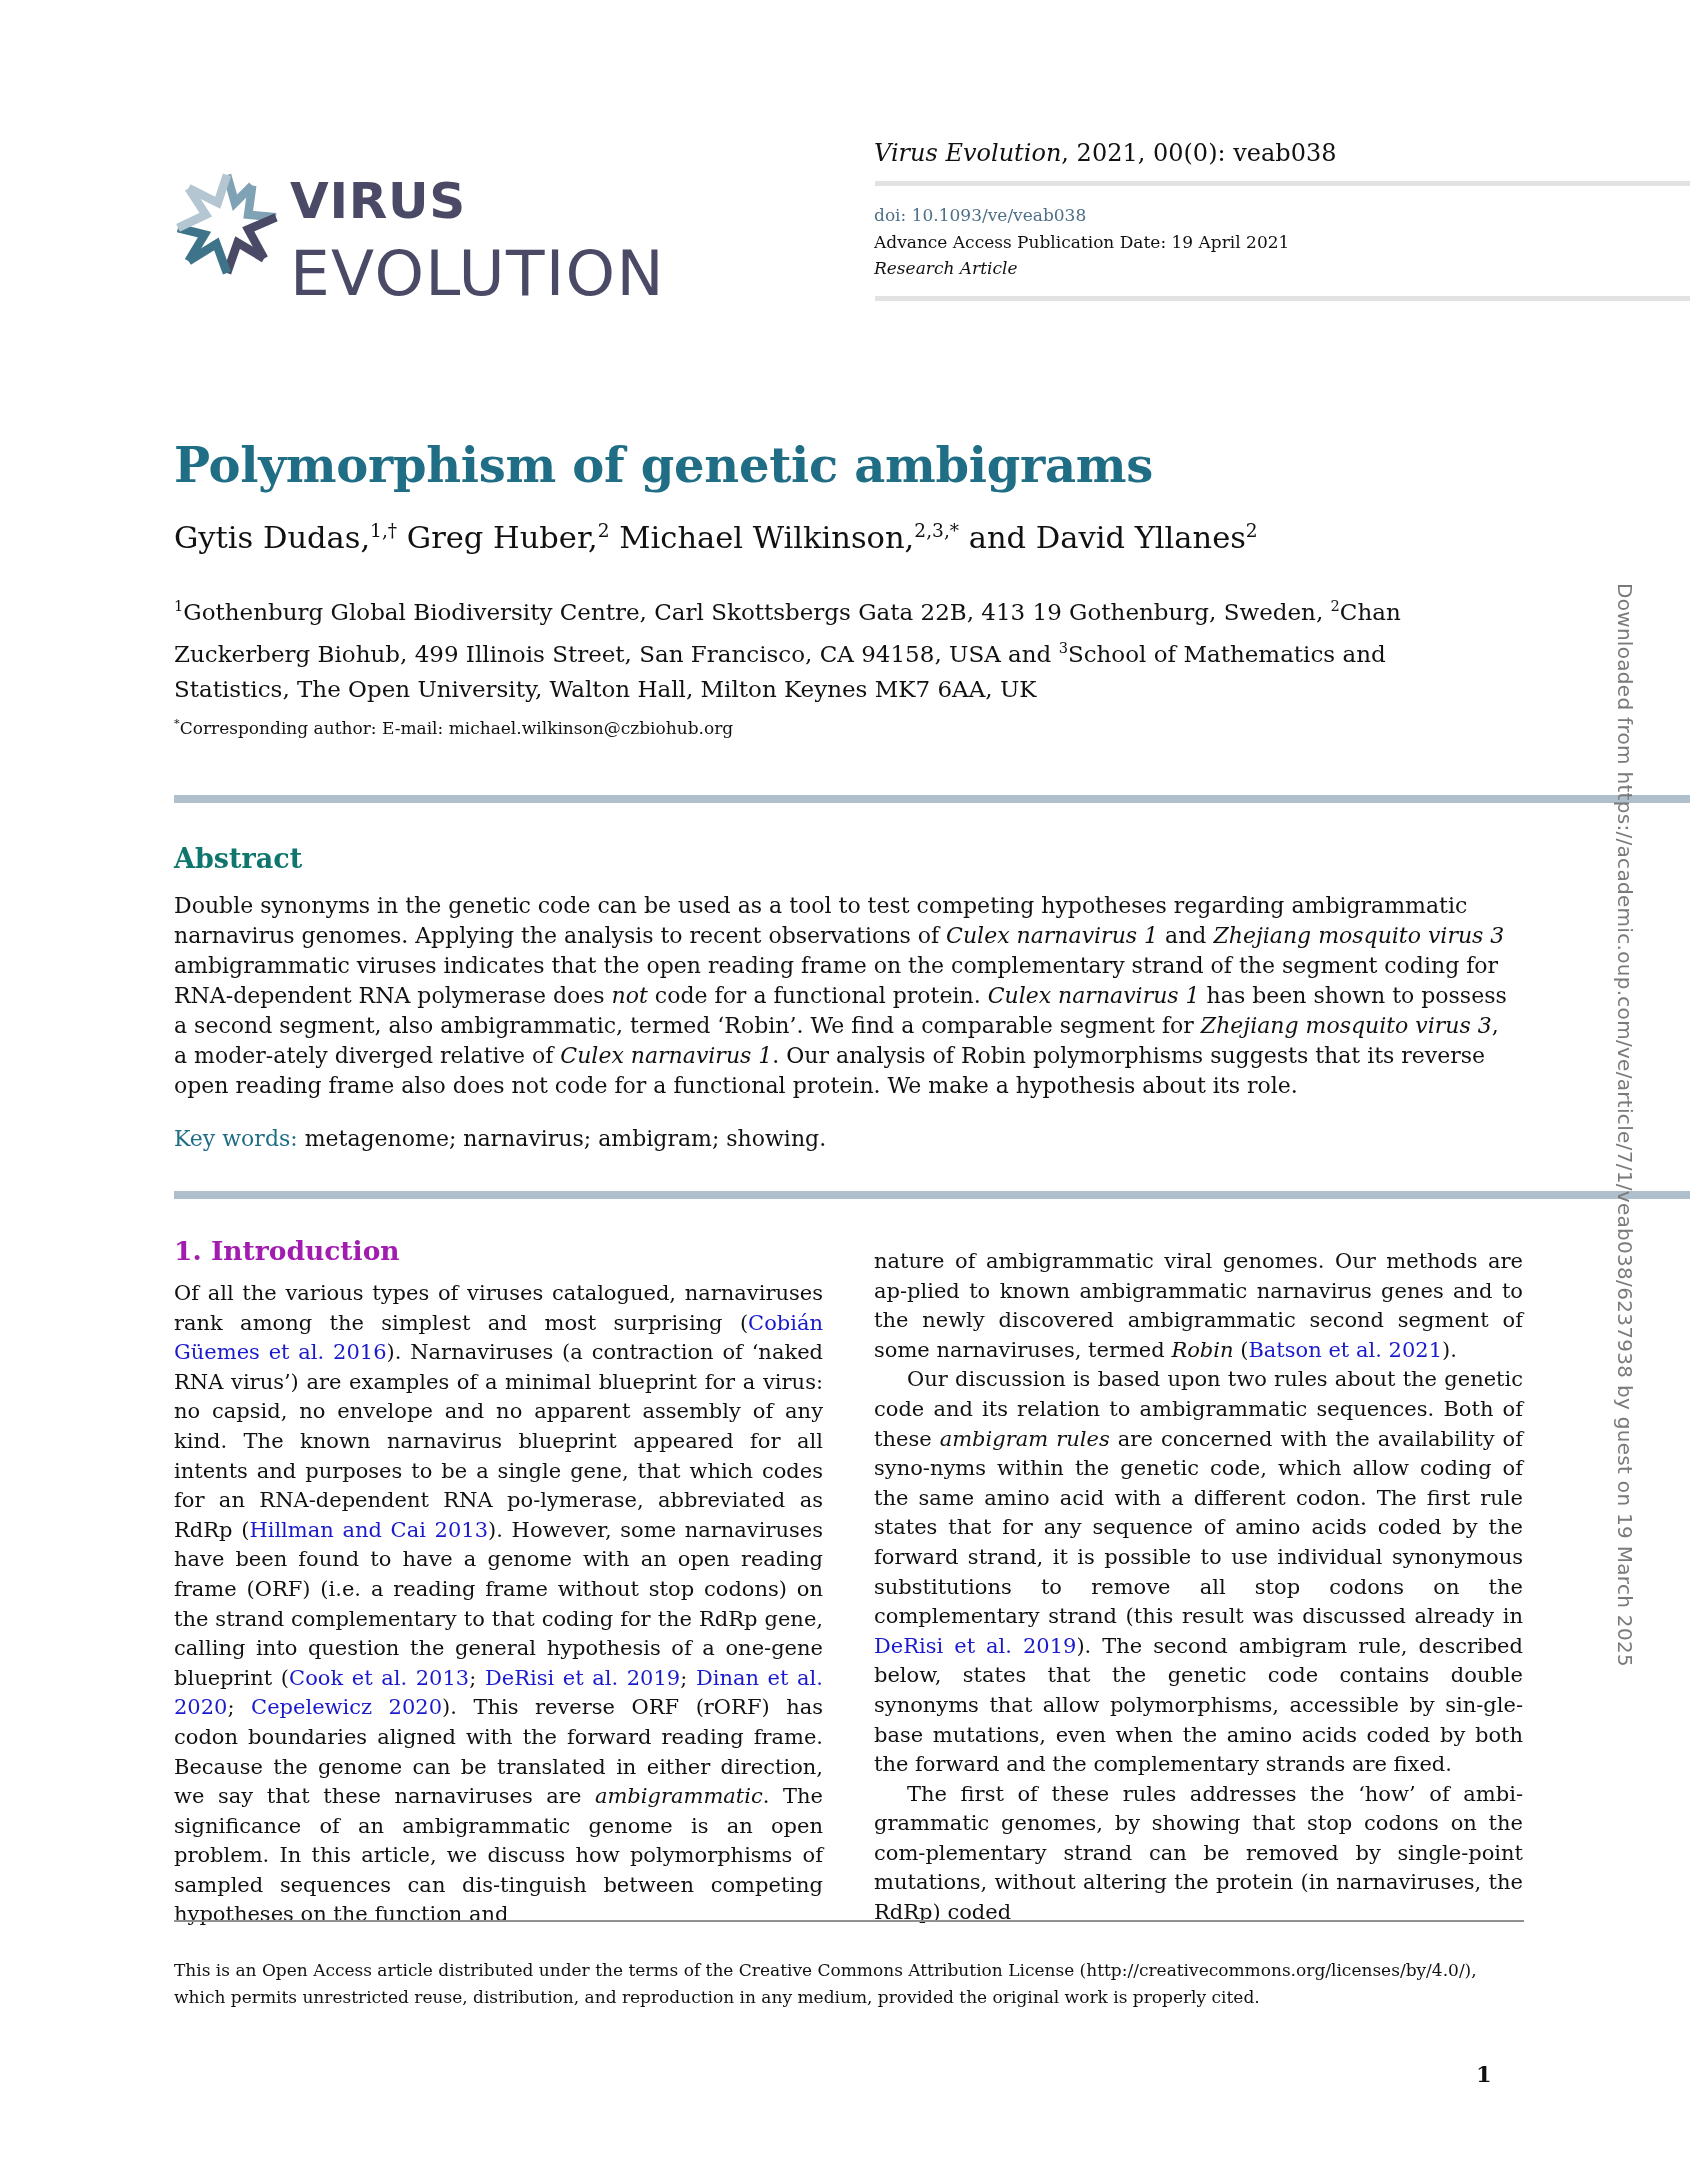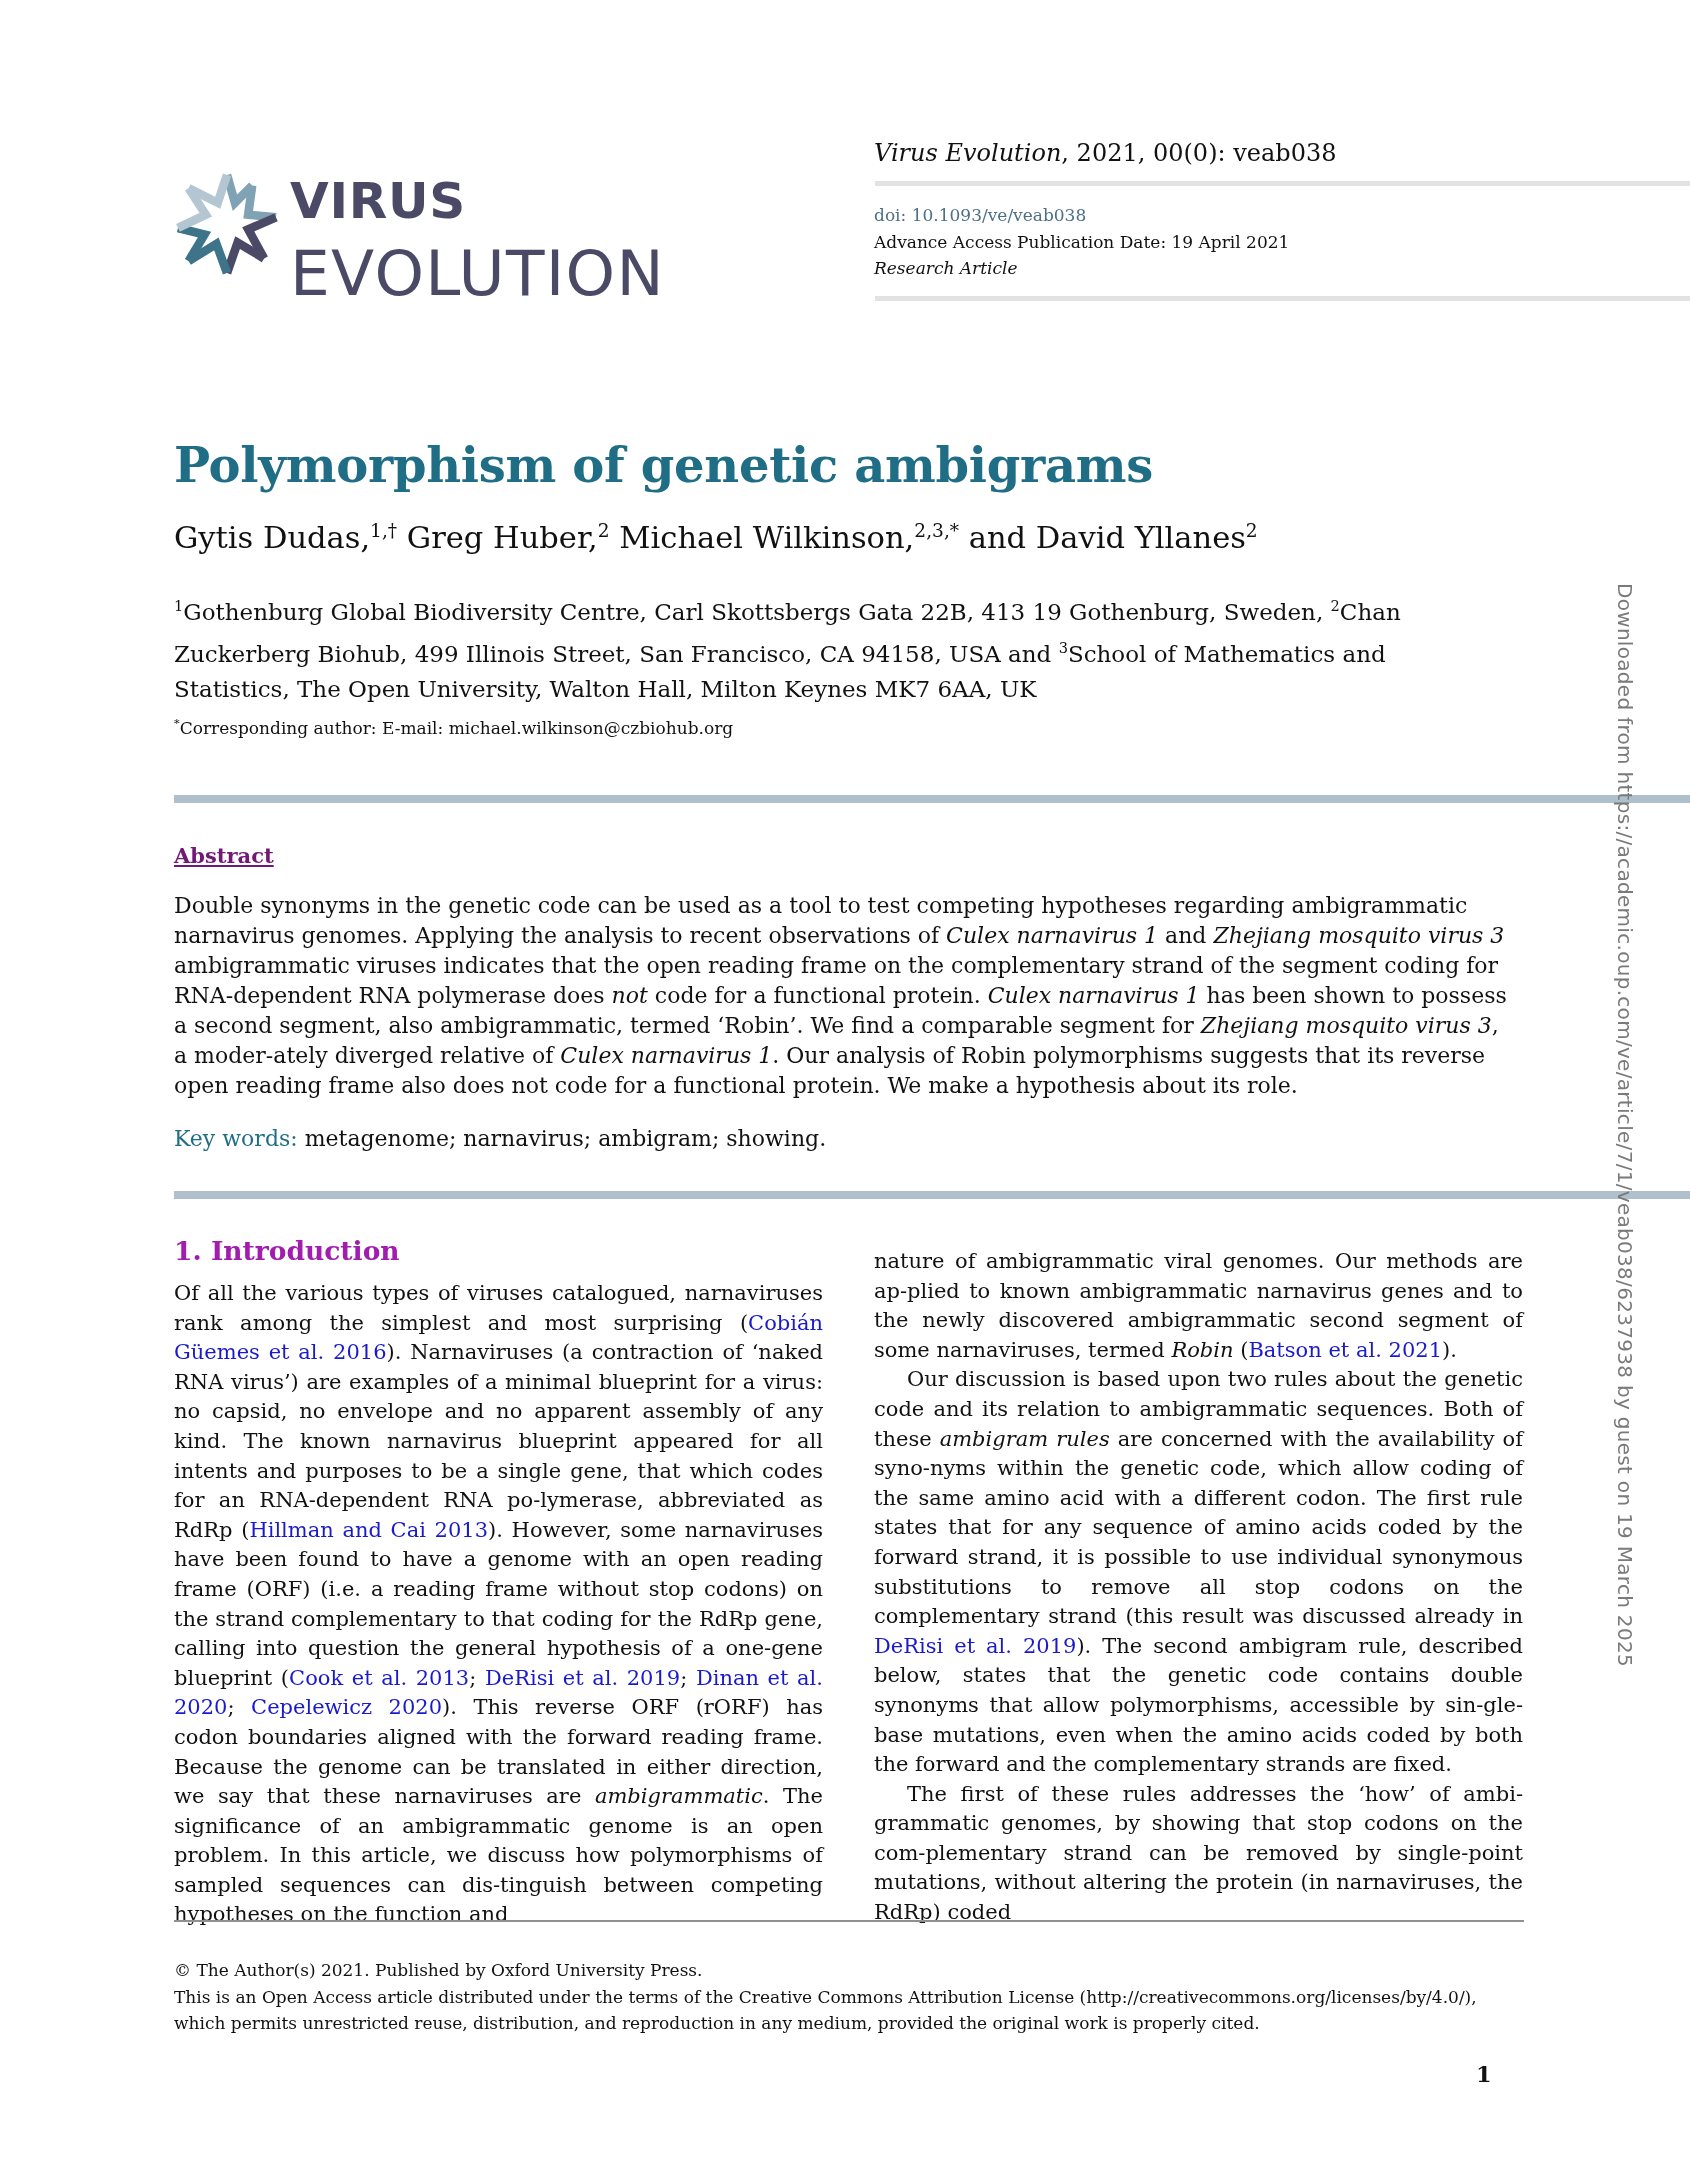--- a/index.html
+++ b/index.html
@@ -27,21 +27,21 @@
   #authors { left: 174px; top: 520px; font-size: 30.5px; }
   #authors sup { font-size: 18.6px; }
   #affiliations { left: 174px; top: 588px; width: 1325px; font-size: 23px; line-height: 36px; }
   #affiliations sup { font-size: 14.6px; }
   #corresp { left: 174px; top: 711px; font-size: 17px; line-height: 25px; }
   #corresp sup { font-size: 11.3px; }
 
   .blue-rule { left: 174px; width: 1517px; height: 8px; background: #afc0cc; }
 
   
-  #abstract-heading { left: 174px; top: 843px; font-size: 21px; font-weight: bold; color: #701a75; text-decoration: underline; }
+  #abstract-heading { left: 174px; top: 843px; font-size: 27px; font-weight: bold; color: #0f766e; }
   #abstract-body { left: 174px; top: 891px; width: 1338px; font-size: 22px; line-height: 30px; }
   #abstract-body i { font-style: italic; }
   #keywords { left: 174px; top: 1126px; font-size: 22px; }
   #keywords .kw-label { color: #1f6e86; }
 
   
   #intro-heading { left: 174px; top: 1235px; font-size: 26.5px; font-weight: bold; color: #a21caf; }
   .col { font-size: 21px; line-height: 29.6px; text-align: justify; hyphens: manual; }
   #col-left { left: 174px; top: 1279px; width: 649px; }
   #col-right { left: 874px; top: 1247px; width: 649px; }
@@ -113,20 +113,19 @@
 </div>
 
 <div id="col-right" class="abs col">
   <p><span>nature of ambigrammatic viral genomes. Our methods are ap-plied to known ambigrammatic narnavirus genes and to the newly discovered ambigrammatic second segment of some narnaviruses, termed </span><i>Robin</i><span> (</span><span class="cite">Batson et al. 2021</span><span>).</span></p>
   <p class="indent"><span>Our discussion is based upon two rules about the genetic code and its relation to ambigrammatic sequences. Both of these </span><i>ambigram rules</i><span> are concerned with the availability of syno-nyms within the genetic code, which allow coding of the same amino acid with a different codon. The first rule states that for any sequence of amino acids coded by the forward strand, it is possible to use individual synonymous substitutions to remove all stop codons on the complementary strand (this result was discussed already in </span><span class="cite">DeRisi et al. 2019</span><span>). The second ambigram rule, described below, states that the genetic code contains double synonyms that allow polymorphisms, accessible by sin-gle-base mutations, even when the amino acids coded by both the forward and the complementary strands are fixed.</span></p>
   <p class="indent"><span>The first of these rules addresses the ‘how’ of ambi-grammatic genomes, by showing that stop codons on the com-plementary strand can be removed by single-point mutations, without altering the protein (in narnaviruses, the RdRp) coded</span></p>
 </div>
 
 <div id="footer-rule" class="abs"></div>
 <div id="copyright" class="abs">
-  <div>© The Author(s) 2021. Published by Oxford University Press.</div>
   <div>This is an Open Access article distributed under the terms of the Creative Commons Attribution License (http://creativecommons.org/licenses/by/4.0/),</div>
   <div>which permits unrestricted reuse, distribution, and reproduction in any medium, provided the original work is properly cited.</div>
 </div>
 <div id="page-number" class="abs">1</div>
 
 <div id="download-stamp" class="abs">Downloaded from https://academic.oup.com/ve/article/7/1/veab038/6237938 by guest on 19 March 2025</div>
 
 
 </body></html>

